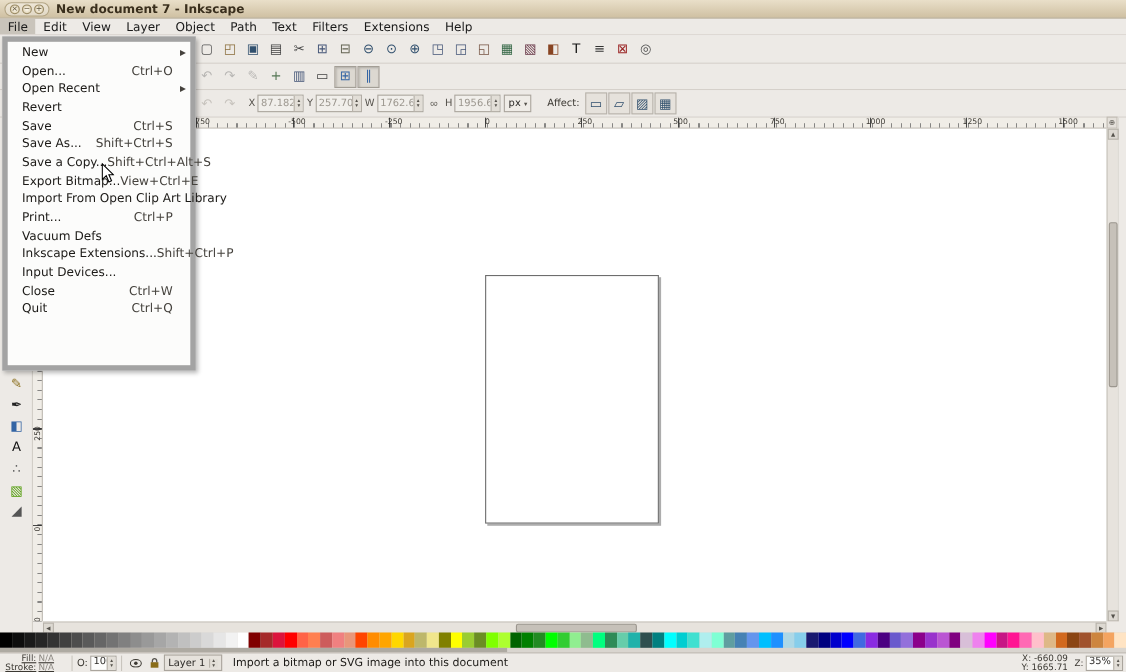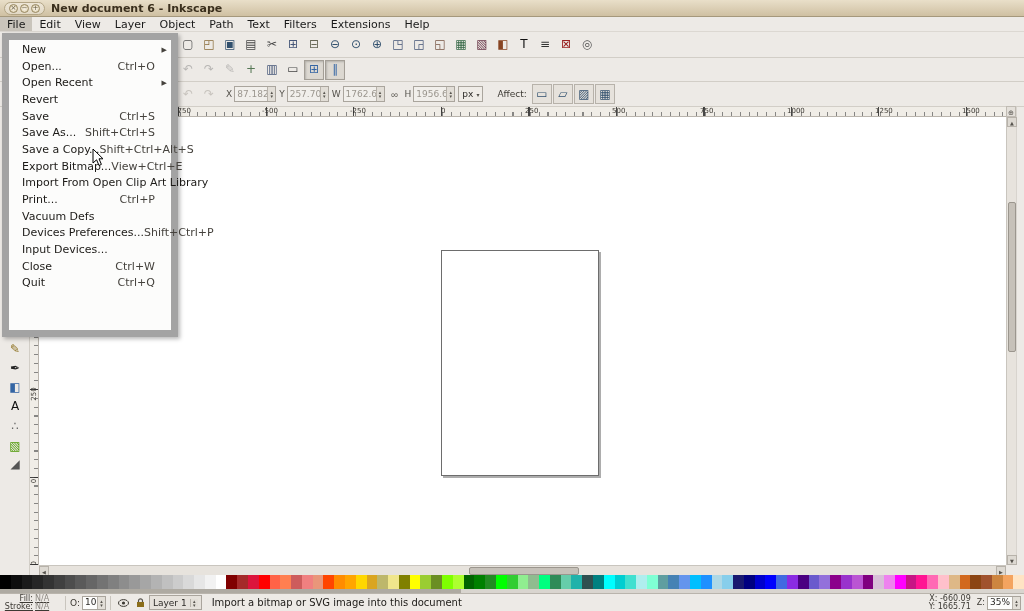--- a/index.html
+++ b/index.html
@@ -118,21 +118,21 @@
     padding:0 3px; gap:3px; }
   .layername { font-size:9px; color:#2c2a27; }
   .statusmsg { font-size:10px; color:#1c1a17; margin-left:10px; white-space:nowrap; overflow:hidden; flex:1; }
   .coords { display:flex; flex-direction:column; justify-content:center; text-align:right; margin-right:4px; }
   .coords div { font-size:8px; line-height:8px; color:#3c3933; }
   .zlbl { font-size:8px; color:#3c3933; margin:0 2px; }
   .zbox { display:inline-flex; width:34px; height:14px; background:#fdfdfc; border:1px solid #aaa59d; }
 
   
   .dropdown { position:absolute; left:2px; top:33px; width:176px; height:304px; background:#fcfcfb;
-    border:7px solid #a3a3a3; box-shadow:2px 2px 4px rgba(0,0,0,.28); z-index:50; padding-top:1px; }
+    border:5px solid #a3a3a3; box-shadow:2px 2px 4px rgba(0,0,0,.28); z-index:50; padding-top:1px; }
   .mi { position:relative; display:flex; align-items:center; height:16.7px; padding:0 16px 0 13px; font-size:11px; color:#1c1a17; cursor:default; }
   .ml { white-space:nowrap; }
   .ms { margin-left:auto; color:#45423d; white-space:nowrap; }
   .mi .sub { display:none; position:absolute; right:4px; top:4.5px; font-size:7px; color:#45423d; }
   .mi.has-sub .sub { display:block; }
   .mi.hl { background:linear-gradient(#d9dee3,#c3cbd3); box-shadow:inset 0 0 0 1px #93a0ac; }
 
   
   .cursor { position:absolute; left:92px; top:148px; z-index:100; pointer-events:none; }
 </style>
@@ -141,21 +141,21 @@
 
 <div id="stage">
 
   <div class="titlebar">
     <div class="winbtns">
 
     <span class="wbtn">×</span>
         <span class="wbtn">−</span>
         <span class="wbtn">+</span>
       </div>
-    <span class="title">New document 6 - Inkscape</span>
+    <span class="title">New document 7 - Inkscape</span>
   </div>
 
   <div class="menubar">
 
   <span class="mbar-item pressed">File</span>
       <span class="mbar-item">Edit</span>
       <span class="mbar-item">View</span>
       <span class="mbar-item">Layer</span>
       <span class="mbar-item">Object</span>
       <span class="mbar-item">Path</span>
@@ -554,21 +554,21 @@
 
       <div class="mi">
         <span class="ml">Vacuum Defs</span>
         <span class="ms"></span>
 
       </div>
 
 
 
       <div class="mi">
-        <span class="ml">Devices Preferences...</span>
+        <span class="ml">Inkscape Extensions...</span>
         <span class="ms">Shift+Ctrl+P</span>
 
       </div>
 
       <div class="mi">
         <span class="ml">Input Devices...</span>
         <span class="ms"></span>
 
       </div>
 

